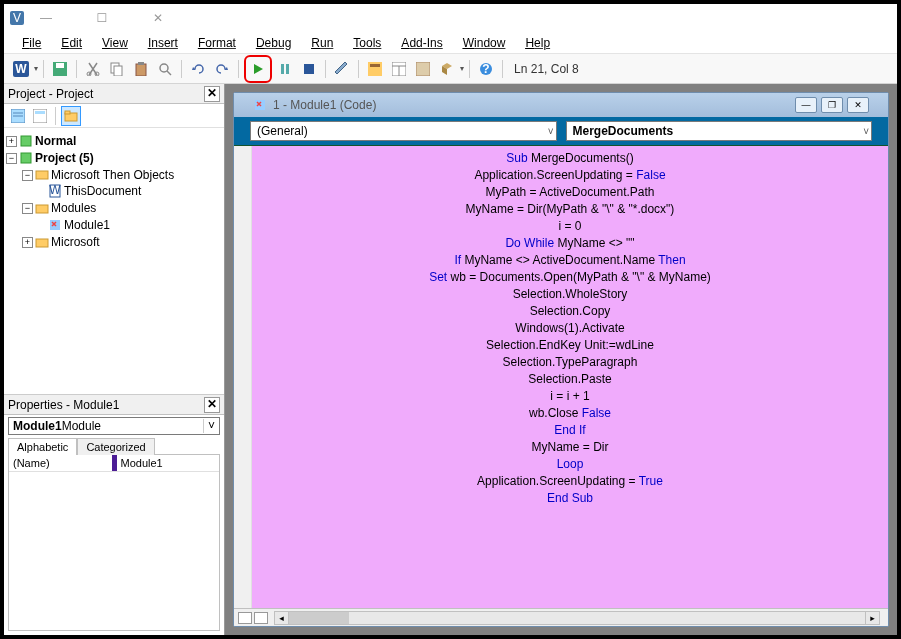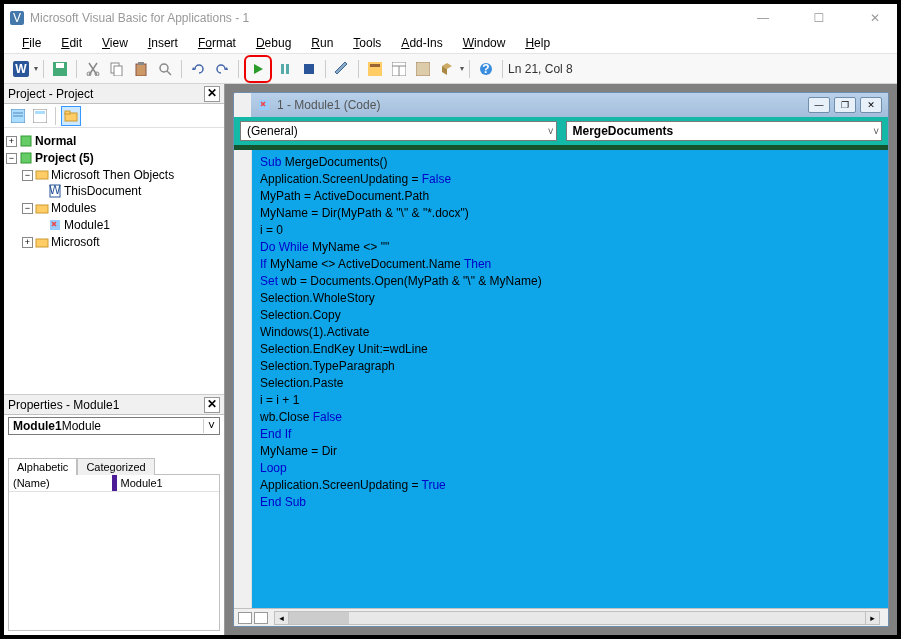--- a/index.html
+++ b/index.html
@@ -4,61 +4,61 @@
 <style>
 * { box-sizing: border-box; margin: 0; padding: 0; font-family: "Segoe UI", Tahoma, sans-serif; font-size: 12px; }
 body { background: #fff; }
 .app { width: 901px; height: 639px; border: 4px solid #000; background: #fff; display: flex; flex-direction: column; overflow: hidden; }
 .titlebar { height: 28px; display: flex; align-items: center; padding: 0 6px; background: #fff; }
 .titlebar .app-icon { width: 14px; height: 14px; margin-right: 6px; }
 .titlebar .title { color: #999; font-size: 12px; flex: 1; }
 .win-ctrls { display: flex; gap: 24px; color: #999; }
 .win-ctrls span { width: 32px; text-align: center; }
 .menubar { height: 22px; display: flex; align-items: center; padding: 0 10px; gap: 4px; border-bottom: 1px solid #e4e4e4; }
-.menubar span { padding: 2px 8px; text-decoration-color: #333; text-underline-offset: 1px; }
+.menubar span { padding: 2px 8px; text-decoration: underline; text-decoration-color: #333; text-underline-offset: 1px; }
 .menubar span:first-letter { text-decoration: underline; }
 .toolbar { height: 30px; display: flex; align-items: center; padding: 2px 6px; gap: 2px; border-bottom: 1px solid #d4d4d4; background: #f8f8f8; }
 .tb-btn { width: 22px; height: 22px; display: flex; align-items: center; justify-content: center; border: 1px solid transparent; }
 .tb-sep { width: 1px; height: 18px; background: #ccc; margin: 0 3px; }
 .run-highlight { border: 2px solid #e00; border-radius: 6px; padding: 1px; }
-.status-text { color: #333; }
+.status-text { margin-left: 6px; color: #333; }
 .main { flex: 1; display: flex; overflow: hidden; }
 .left { width: 221px; display: flex; flex-direction: column; background: #fff; border-right: 1px solid #999; }
 .panel-hdr { height: 20px; display: flex; align-items: center; justify-content: space-between; padding: 0 4px; background: #f0f0f0; border-bottom: 1px solid #c0c0c0; font-size: 12px; }
 .panel-hdr .x { width: 16px; height: 16px; border: 1px solid #999; text-align: center; line-height: 13px; background: #fff; font-weight: bold; cursor: pointer; }
 .proj-toolbar { height: 24px; display: flex; align-items: center; padding: 2px 4px; gap: 2px; background: #fff; border-bottom: 1px solid #e0e0e0; }
 .proj-tb-btn { width: 20px; height: 20px; display: flex; align-items: center; justify-content: center; border: 1px solid transparent; }
 .proj-tb-btn.active { border-color: #3399ff; background: #cde8ff; }
 .tree { flex: 1; padding: 4px 2px; overflow: auto; border-bottom: 1px solid #ccc; }
 .tree ul { list-style: none; }
 .tree li { line-height: 16px; white-space: nowrap; }
 .tree .toggle { display: inline-block; width: 11px; height: 11px; border: 1px solid #888; text-align: center; line-height: 8px; font-size: 9px; margin-right: 2px; cursor: pointer; }
 .tree .ico { display: inline-block; width: 14px; height: 14px; vertical-align: middle; margin-right: 2px; }
 .tree-label { vertical-align: middle; }
 .bold { font-weight: bold; margin-top: 24px; }
 .props { height: 240px; display: flex; flex-direction: column; }
 .props-combo { width: calc(100% - 8px); margin: 2px 4px; border: 1px solid #7a7a7a; height: 18px; display: flex; align-items: center; padding: 0 4px; font-size: 11px; position: relative; }
 .props-combo .dd { position: absolute; right: 0; width: 16px; text-align: center; border-left: 1px solid #ccc; }
 .tabs { display: flex; padding: 0 4px; }
-.tab { padding: 2px 8px; border: 1px solid #c0c0c0; border-bottom: none; background: #f0f0f0; font-size: 11px; position: relative; top: 1px; margin-top: 20px; }
+.tab { padding: 2px 8px; border: 1px solid #c0c0c0; border-bottom: none; background: #f0f0f0; font-size: 11px; position: relative; top: 1px; }
 .tab.active { background: #fff; }
 .grid { flex: 1; border: 1px solid #c0c0c0; margin: 0 4px 4px; }
 .grid-row { display: flex; border-bottom: 1px solid #e0e0e0; }
 .grid-cell { flex: 1; padding: 2px 4px; font-size: 11px; }
 .grid-cell.k { border-right: 5px solid #4c1d95; }
 .right { flex: 1; background: #808080; padding: 8px; display: flex; }
 .code-window { flex: 1; background: #f0f0f0; border: 1px solid #6f8dad; display: flex; flex-direction: column; border-radius: 2px; overflow: hidden; }
-.code-title { height: 24px; display: flex; align-items: center; padding: 0 6px; background: linear-gradient(#b9d1ea, #a3bddb); margin-left: 17px; }
+.code-title { height: 24px; display: flex; align-items: center; padding: 0 19px; background: linear-gradient(#b9d1ea, #a3bddb); }
 .code-title span.t { color: #555; font-size: 12px; flex: 1; }
 .code-title .wc { display: flex; gap: 4px; }
 .code-title .wc div { width: 22px; height: 16px; border: 1px solid #6f8dad; border-radius: 2px; background: #e8f1fa; display: flex; align-items: center; justify-content: center; font-size: 9px; }
-.combos { display: flex; gap: 9px; padding: 4px 6px; background: #14b8a6; }
+.combos { display: flex; gap: 9px; padding: 4px 16px; background: #0369a1; }
 .cbo { flex: 1; height: 20px; border: 1px solid #7a7a7a; background: #fff; display: flex; align-items: center; padding: 0 6px; position: relative; }
 .cbo .dd { position: absolute; right: 2px; font-size: 10px; color: #555; }
-.editor-wrap { flex: 1; display: flex; background: #0ea5e9; border-top: 5px solid #14532d; overflow: hidden; }
+.editor-wrap { flex: 1; display: flex; background: #f0abfc; border-top: 1px solid #14532d; overflow: hidden; text-align: center; }
 .gutter { width: 18px; background: #f0f0f0; border-right: 1px solid #e0e0e0; }
 .editor { flex: 1; padding: 4px 8px; font-family: Consolas, "Courier New", monospace; font-size: 13px; white-space: pre; overflow: auto; line-height: 16px; }
 .kw { color: #0000c8; }
 .bot-bar { height: 18px; background: #f0f0f0; border-top: 1px solid #c0c0c0; display: flex; align-items: center; padding: 0 4px; gap: 2px; }
 .bb { width: 14px; height: 12px; border: 1px solid #999; background: #fff; }
 .scroll-h { flex: 1; height: 14px; background: #e8e8e8; margin: 0 4px; position: relative; border: 1px solid #c0c0c0; }
 .scroll-h::before { content: ''; position: absolute; left: 14px; top: 0; width: 60px; height: 100%; background: #ccc; }
 .scroll-h .arr { position: absolute; top: 0; width: 14px; height: 100%; text-align: center; font-size: 9px; line-height: 12px; }
 .scroll-h .la { left: 0; border-right: 1px solid #c0c0c0; }
 .scroll-h .ra { right: 0; border-left: 1px solid #c0c0c0; }
@@ -66,21 +66,20 @@
 </style>
 </head>
 <body>
 
 <div class="app">
   <div class="titlebar">
     <svg class="app-icon" viewBox="0 0 14 14">
         <rect width="14" height="14" fill="#47a" rx="2"></rect>
         <text x="7" y="11" font-size="9" text-anchor="middle" fill="#fff">V</text>
       </svg>
-    <span class="title">Microsoft Visual Basic for Applications - 1</span>
     <div class="win-ctrls">
       <span>—</span>
       <span>☐</span>
       <span>✕</span>
     </div>
   </div>
 
   <div class="menubar">
     <span><u>F</u>ile</span>
     <span><u>E</u>dit</span>

